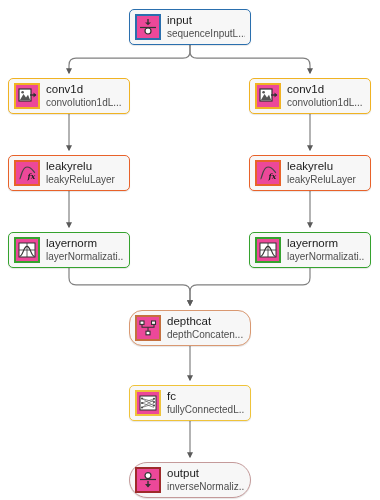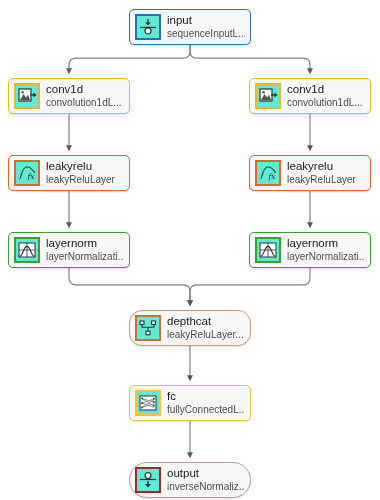--- a/index.html
+++ b/index.html
@@ -37,25 +37,26 @@
     border-radius: 5px;
     padding: 4px 5px 4px 5px;
     box-shadow: 0 1px 1px rgba(0,0,0,0.10);
   }
   .node-icon {
     width: 26px;
     height: 26px;
     min-width: 26px;
     box-sizing: border-box;
     border: 2.5px solid #999;
-    background: #5eead4;
+    background: #ec4899;
     display: flex;
     align-items: center;
     justify-content: center;
     margin-right: 6px;
+    font-weight: bold;
   }
   .node-icon svg { display: block; }
   .node-text {
     display: flex;
     flex-direction: column;
     justify-content: center;
     overflow: hidden;
     line-height: 1.18;
   }
   .node-title {
@@ -209,21 +210,21 @@
         <svg width="20" height="20" viewBox="0 0 20 20">
           <rect x="2" y="3" width="4" height="3.4" fill="#fff" stroke="#333" stroke-width="1.1"></rect>
           <rect x="13.5" y="3" width="4" height="3.4" fill="#fff" stroke="#333" stroke-width="1.1"></rect>
           <rect x="8" y="13.2" width="4" height="3.6" fill="#fff" stroke="#333" stroke-width="1.1"></rect>
           <path d="M4 6.4 L4 9.2 L16 9.2 L16 6.4" fill="none" stroke="#333" stroke-width="1.1"></path>
           <path d="M10 9.2 L10 13.2" stroke="#333" stroke-width="1.1"></path>
         </svg>
       </div>
       <div class="node-text">
         <div class="node-title">depthcat</div>
-        <div class="node-sub">leakyReluLayer...</div>
+        <div class="node-sub">depthConcaten...</div>
       </div>
     </div>
     <div class="node t-fc" style="left: 129px; top: 385px; width: 122px; height: 36px;">
       <div class="node-icon">
         <svg width="20" height="20" viewBox="0 0 20 20">
           <rect x="2" y="3" width="16" height="14" fill="#fff" stroke="#333" stroke-width="1"></rect>
           <g stroke="#666" stroke-width="0.7">
             <line x1="4" y1="5.5" x2="16" y2="9"></line>
             <line x1="4" y1="5.5" x2="16" y2="13"></line>
             <line x1="4" y1="10" x2="16" y2="5.8"></line>

